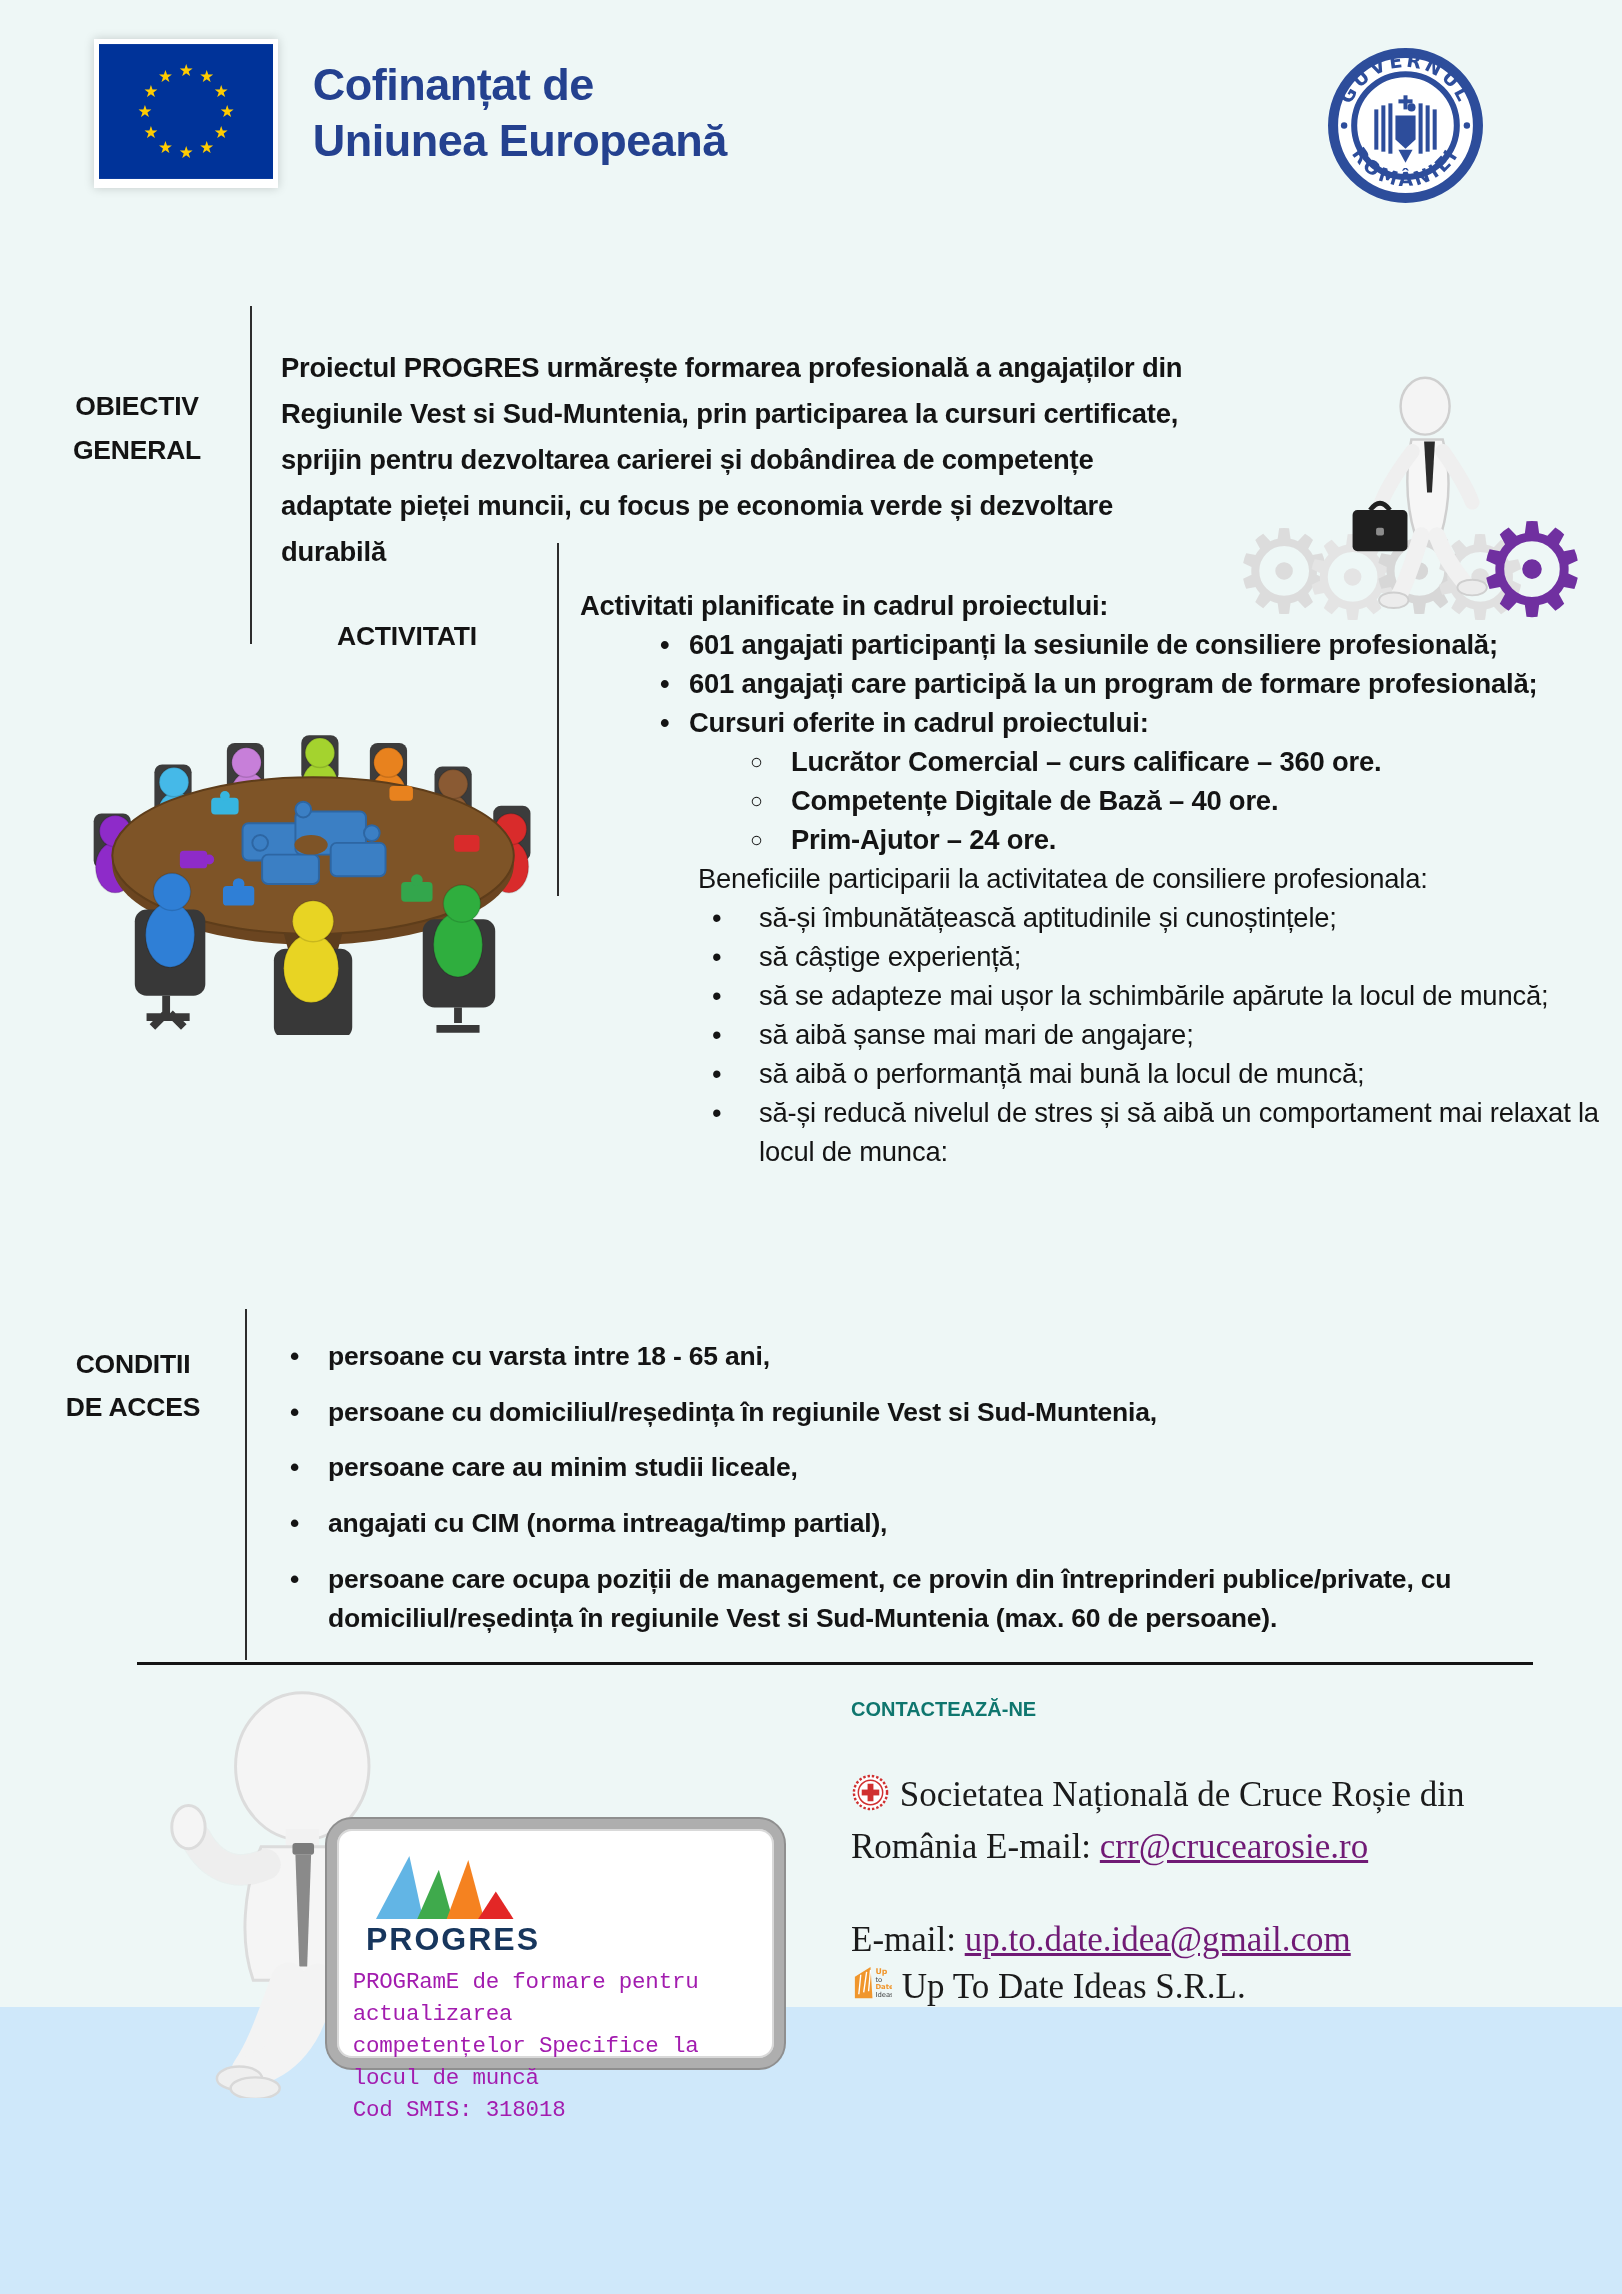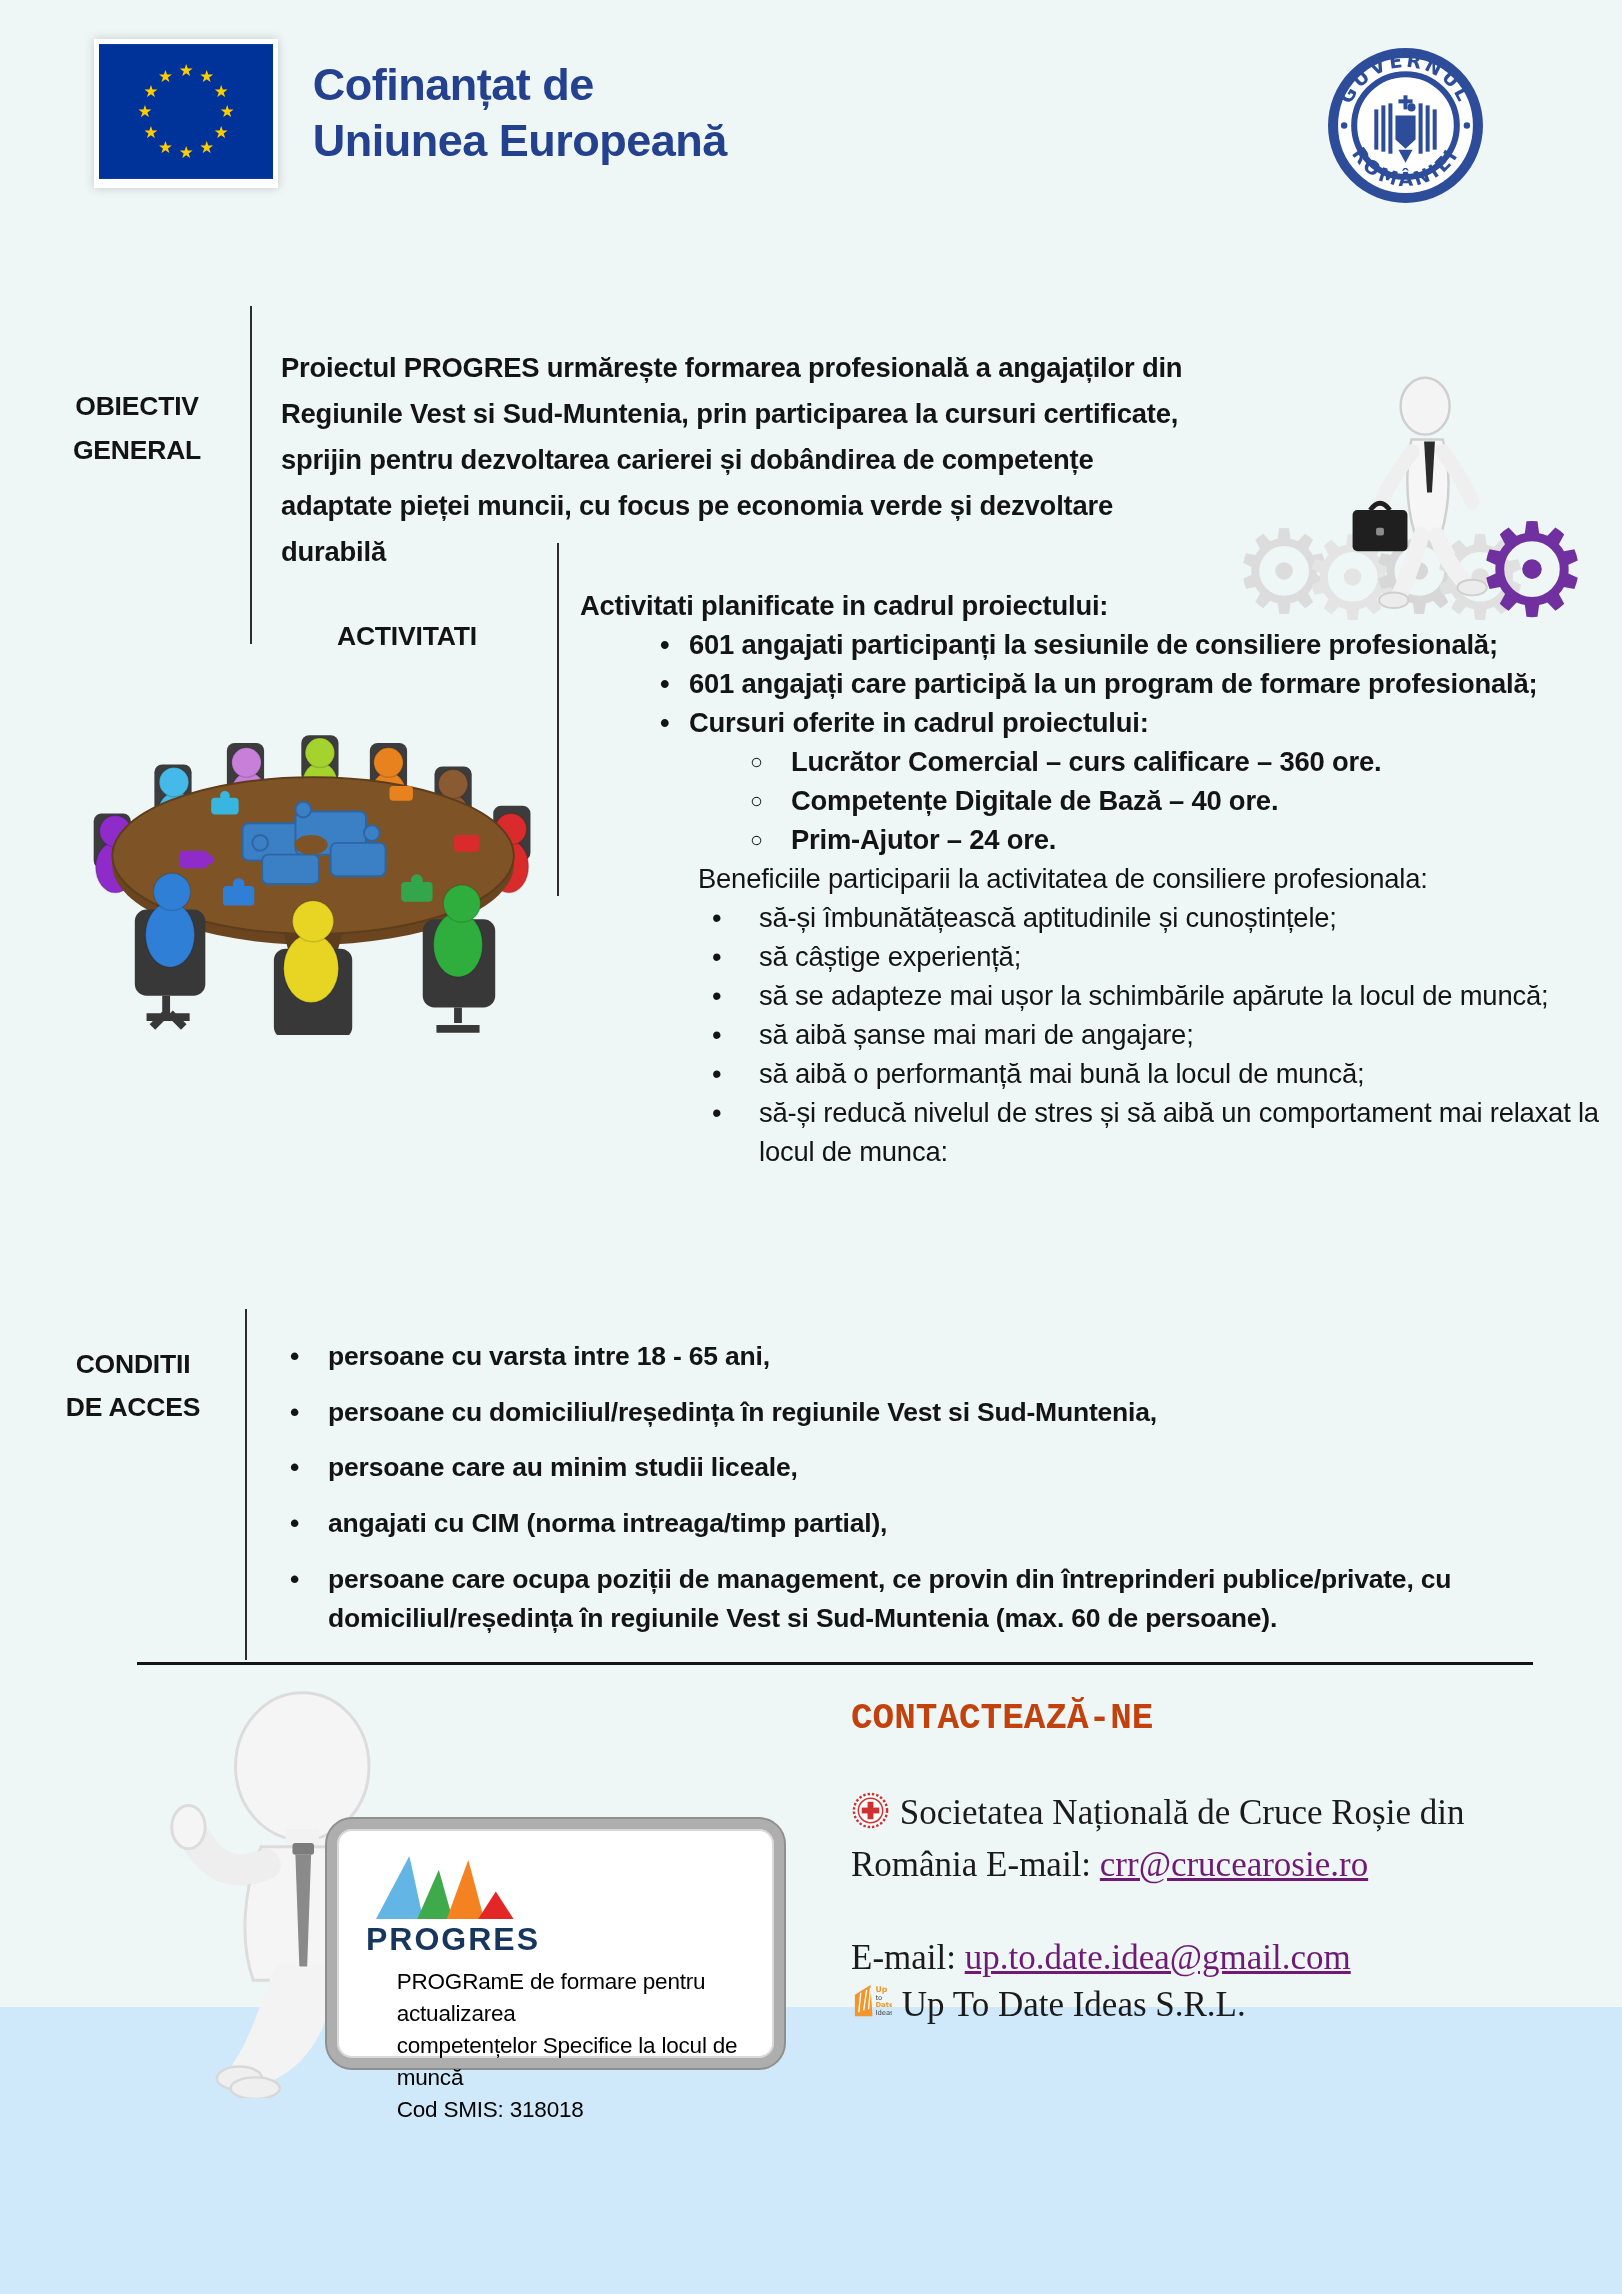--- a/index.html
+++ b/index.html
@@ -59,24 +59,24 @@
 
   
   .figure-3d{position:absolute;left:155px;top:1680px;width:271px;height:418px;z-index:3;}
   .sign{position:absolute;left:327px;top:1819px;width:437px;height:229px;background:#ffffff;
     border:10.8px solid #aeaeae;border-radius:25px;z-index:4;
     box-shadow:0 0 0 2px #8f8f8f, inset 0 0 0 2px #d9d9d9;}
   .sign-logo{position:absolute;left:37px;top:17.6px;width:167px;height:76px;}
   .sign-logo-word{position:absolute;left:29px;top:92px;font-weight:bold;font-size:32px;
     letter-spacing:2px;color:#17365d;}
   .sign-text{position:absolute;left:15.7px;top:137px;width:402px;
-    font-family:Liberation Sans, sans-serif;font-size:22.5px;line-height:32px;color:#000000;margin-left:44px;}
+    font-family:Liberation Mono, monospace;font-size:22.5px;line-height:32px;color:#a21caf;}
 
   .contact{position:absolute;left:851px;top:1698px;width:755px;z-index:3;}
-  .contact-heading{font-weight:bold;font-size:36px;color:#c2410c;letter-spacing:0;font-family:Liberation Mono, monospace;}
+  .contact-heading{font-weight:bold;font-size:20px;color:#0f766e;letter-spacing:0;}
   .org{font-family:"Liberation Serif","DejaVu Serif",serif;font-size:35px;line-height:46px;letter-spacing:0;color:#1b1b1b;}
   .org-1{margin-top:51px;width:730px;}
   .org-2{margin-top:47px;}
   .org .org-icon{display:inline-block;vertical-align:-5.9px;margin-right:9.8px;}
   .email-link{color:#701a75;text-decoration:underline;cursor:pointer;}
 
   svg text{font-family:"DejaVu Sans","Liberation Sans",sans-serif;}
   .seal-text{font-weight:bold;letter-spacing:3px;}
 </style>
 </head>

